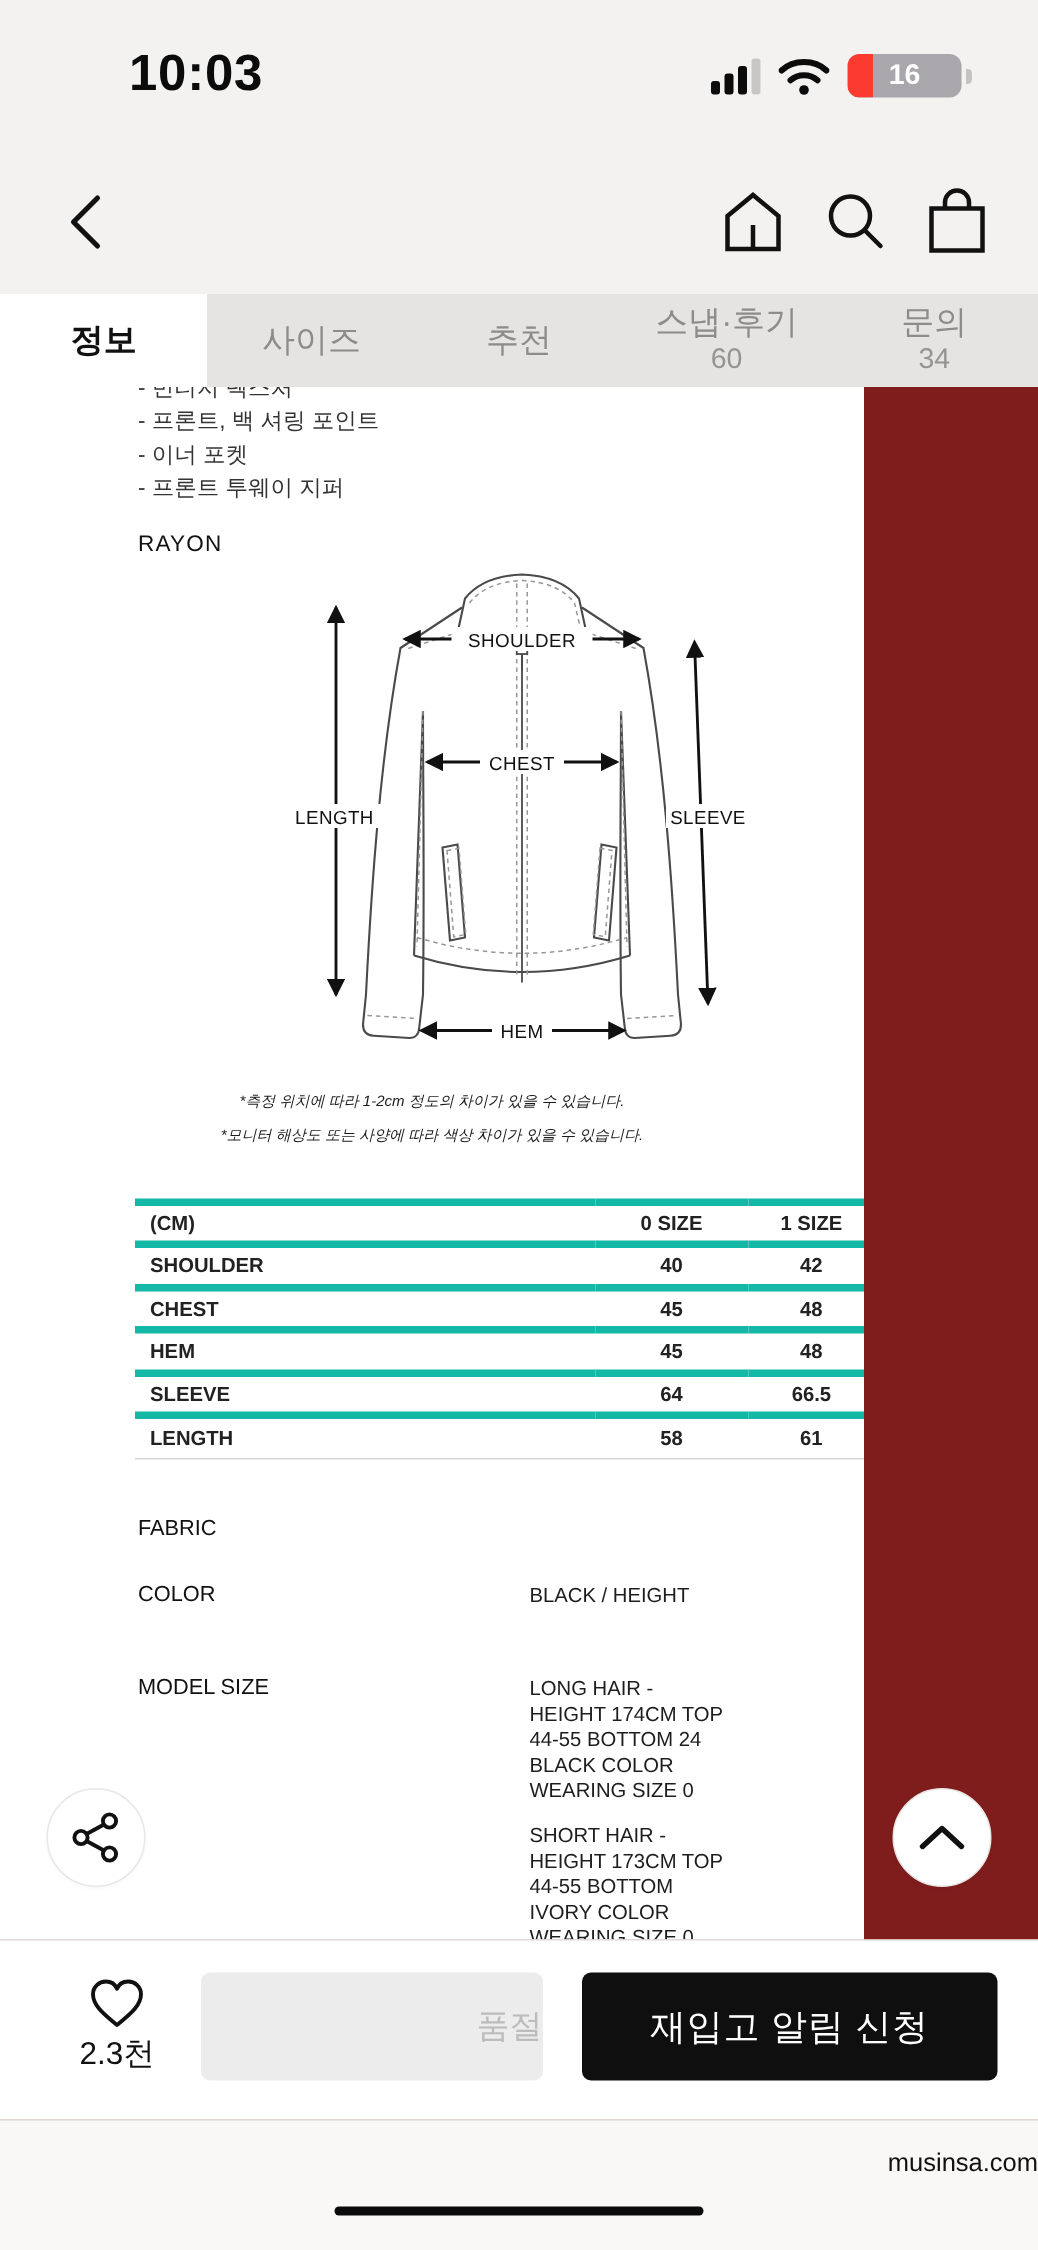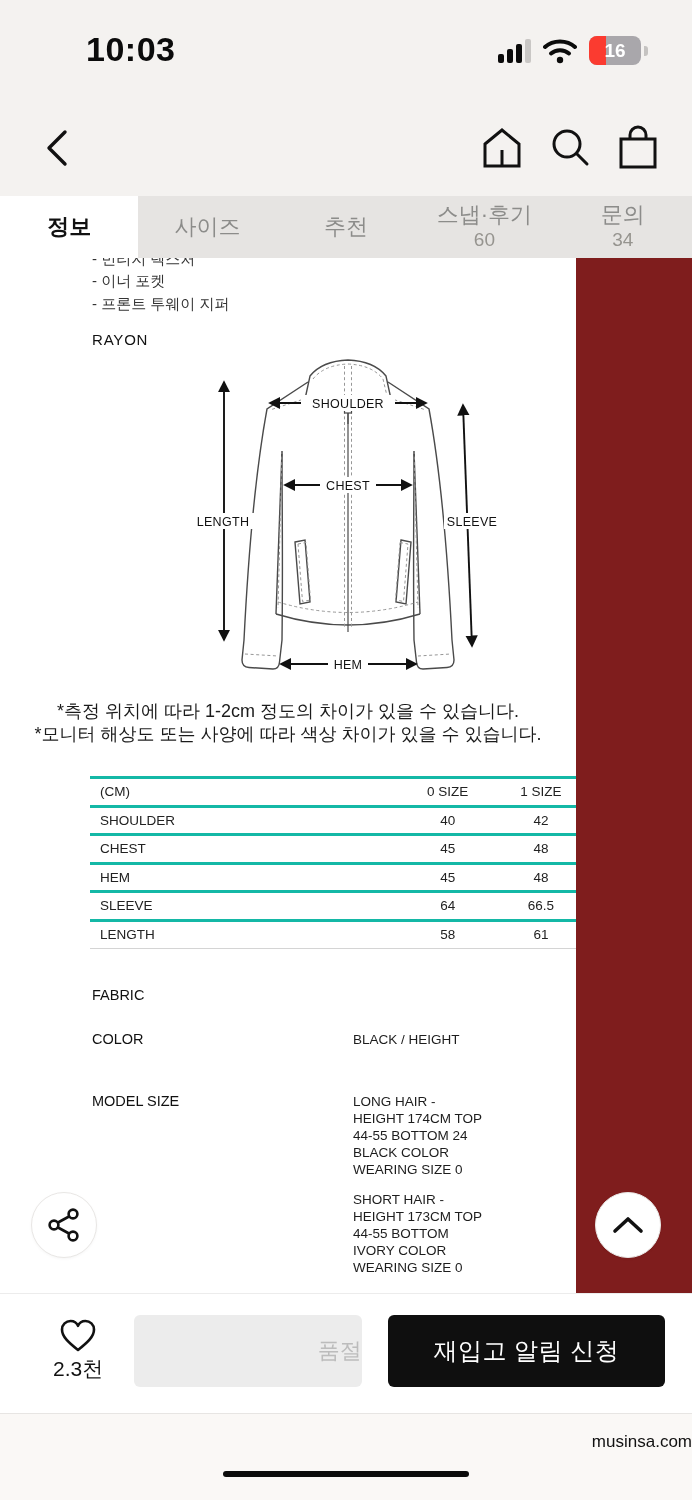--- a/index.html
+++ b/index.html
@@ -7,21 +7,21 @@
   body { font-family:"Liberation Sans","DejaVu Sans",sans-serif; background:#fff; }
   .phone { position:relative; width:692px; height:1500px; background:#7f1d1d; overflow:hidden; }
 
   
   .status-bar { position:absolute; top:0; left:0; width:692px; height:100px; background:#f4f2f0; }
   .time { position:absolute; left:86px; top:30px; font-size:34px; font-weight:700; color:#0b0b0b; letter-spacing:.5px; }
   .status-icons { position:absolute; right:44px; top:36px; display:flex; align-items:center; gap:12px; }
   .sig { display:flex; align-items:flex-end; gap:3px; height:24px; }
   .sig i { display:block; width:6px; border-radius:2px; background:#0b0b0b; }
   .sig i.dim { background:#c9c7c5; }
-  .battery { position:relative; width:52px; height:29px; border-radius:8px; background:#a9a7ab; overflow:hidden; display:flex; align-items:center; justify-content:center; }
+  .battery { position:relative; width:76px; height:29px; border-radius:8px; background:#a9a7ab; overflow:hidden; display:flex; align-items:center; justify-content:center; }
   .battery .fill { position:absolute; left:0; top:0; bottom:0; width:17px; background:#fb3b30; }
   .battery .pct { position:relative; color:#fff; font-size:19px; font-weight:700; }
   .battery-cap { width:4px; height:10px; background:#c5c3c1; border-radius:0 3px 3px 0; margin-left:-9px; }
 
   
   .nav-bar { position:absolute; top:100px; left:0; width:692px; height:96px; background:#f4f2f0; }
   .back-btn { position:absolute; left:38px; top:26px; width:44px; height:44px; }
   .nav-right { position:absolute; right:32px; top:24px; display:flex; gap:24px; }
   .nav-right .icon-btn { width:44px; height:48px; display:flex; align-items:center; justify-content:center; }
 
@@ -36,24 +36,24 @@
 
   
   .content { position:absolute; top:258px; left:0; width:576px; height:1035px; background:#fff; overflow:hidden; }
   .details { margin:0 92px; color:#333; font-size:15px; }
   .clip-line { height:12px; overflow:hidden; }
   .clip-line .detail-line { margin-top:-10px; }
   .detail-line { line-height:22.5px; white-space:nowrap; }
   .size-title { margin:16px 92px 0; font-size:15px; color:#111; letter-spacing:.8px; }
 
   .diagram { margin:4px 0 0 182px; width:340px; height:332px; }
-  .notes { margin-top:16px; text-align:center; font-size:18px; line-height:23px; color:#1b1b1b; font-weight:500; }
+  .notes { margin-top:16px; text-align:center; font-size:10px; line-height:23px; color:#1b1b1b; font-weight:500;font-style:italic; }
 
   table.size-table { width:511px; margin:30px 91px 0 90px; border-collapse:collapse; font-size:13.5px; color:#222; }
-  .size-table th, .size-table td { border-top:3px solid #14b8a6; font-weight:400; height:28.5px; padding:0; }
+  .size-table th, .size-table td { border-top:5px solid #14b8a6; font-weight:700; height:28.5px; padding:0; }
   .size-table tr:last-child td { border-bottom:1px solid #d4d4d4; }
   .size-table .c1 { text-align:left; padding-left:10px; width:60%; }
   .size-table .c2, .size-table .c3 { text-align:center; width:20%; }
   .size-table .c3 { padding-right:18px; }
 
   .specs { margin:38px 92px 0; }
   .spec-row { display:flex; }
   .spec-label { width:261px; font-size:14.5px; color:#111; flex:none; }
   .spec-values { font-size:13.5px; color:#1d1d1d; line-height:17px; }
   .spec-row + .spec-row { margin-top:28px; }
@@ -160,20 +160,21 @@
       <span class="tab-count">34</span>
     </div>
   </div>
 
   <div class="content">
 
     <div class="details">
       <div class="clip-line">
           <div class="detail-line">- 빈티지 텍스처</div>
         </div>
+      <div class="detail-line">- 프론트, 백 셔링 포인트</div>
       <div class="detail-line">- 이너 포켓</div>
       <div class="detail-line">- 프론트 투웨이 지퍼</div>
     </div>
 
     <div class="size-title">RAYON</div>
 
     <div class="diagram">
       <svg width="340" height="332" viewBox="0 0 340 332">
         <defs>
           <marker id="ah" viewBox="0 0 10 10" refX="8.5" refY="5" markerWidth="6.5" markerHeight="6.5" orient="auto-start-reverse">

